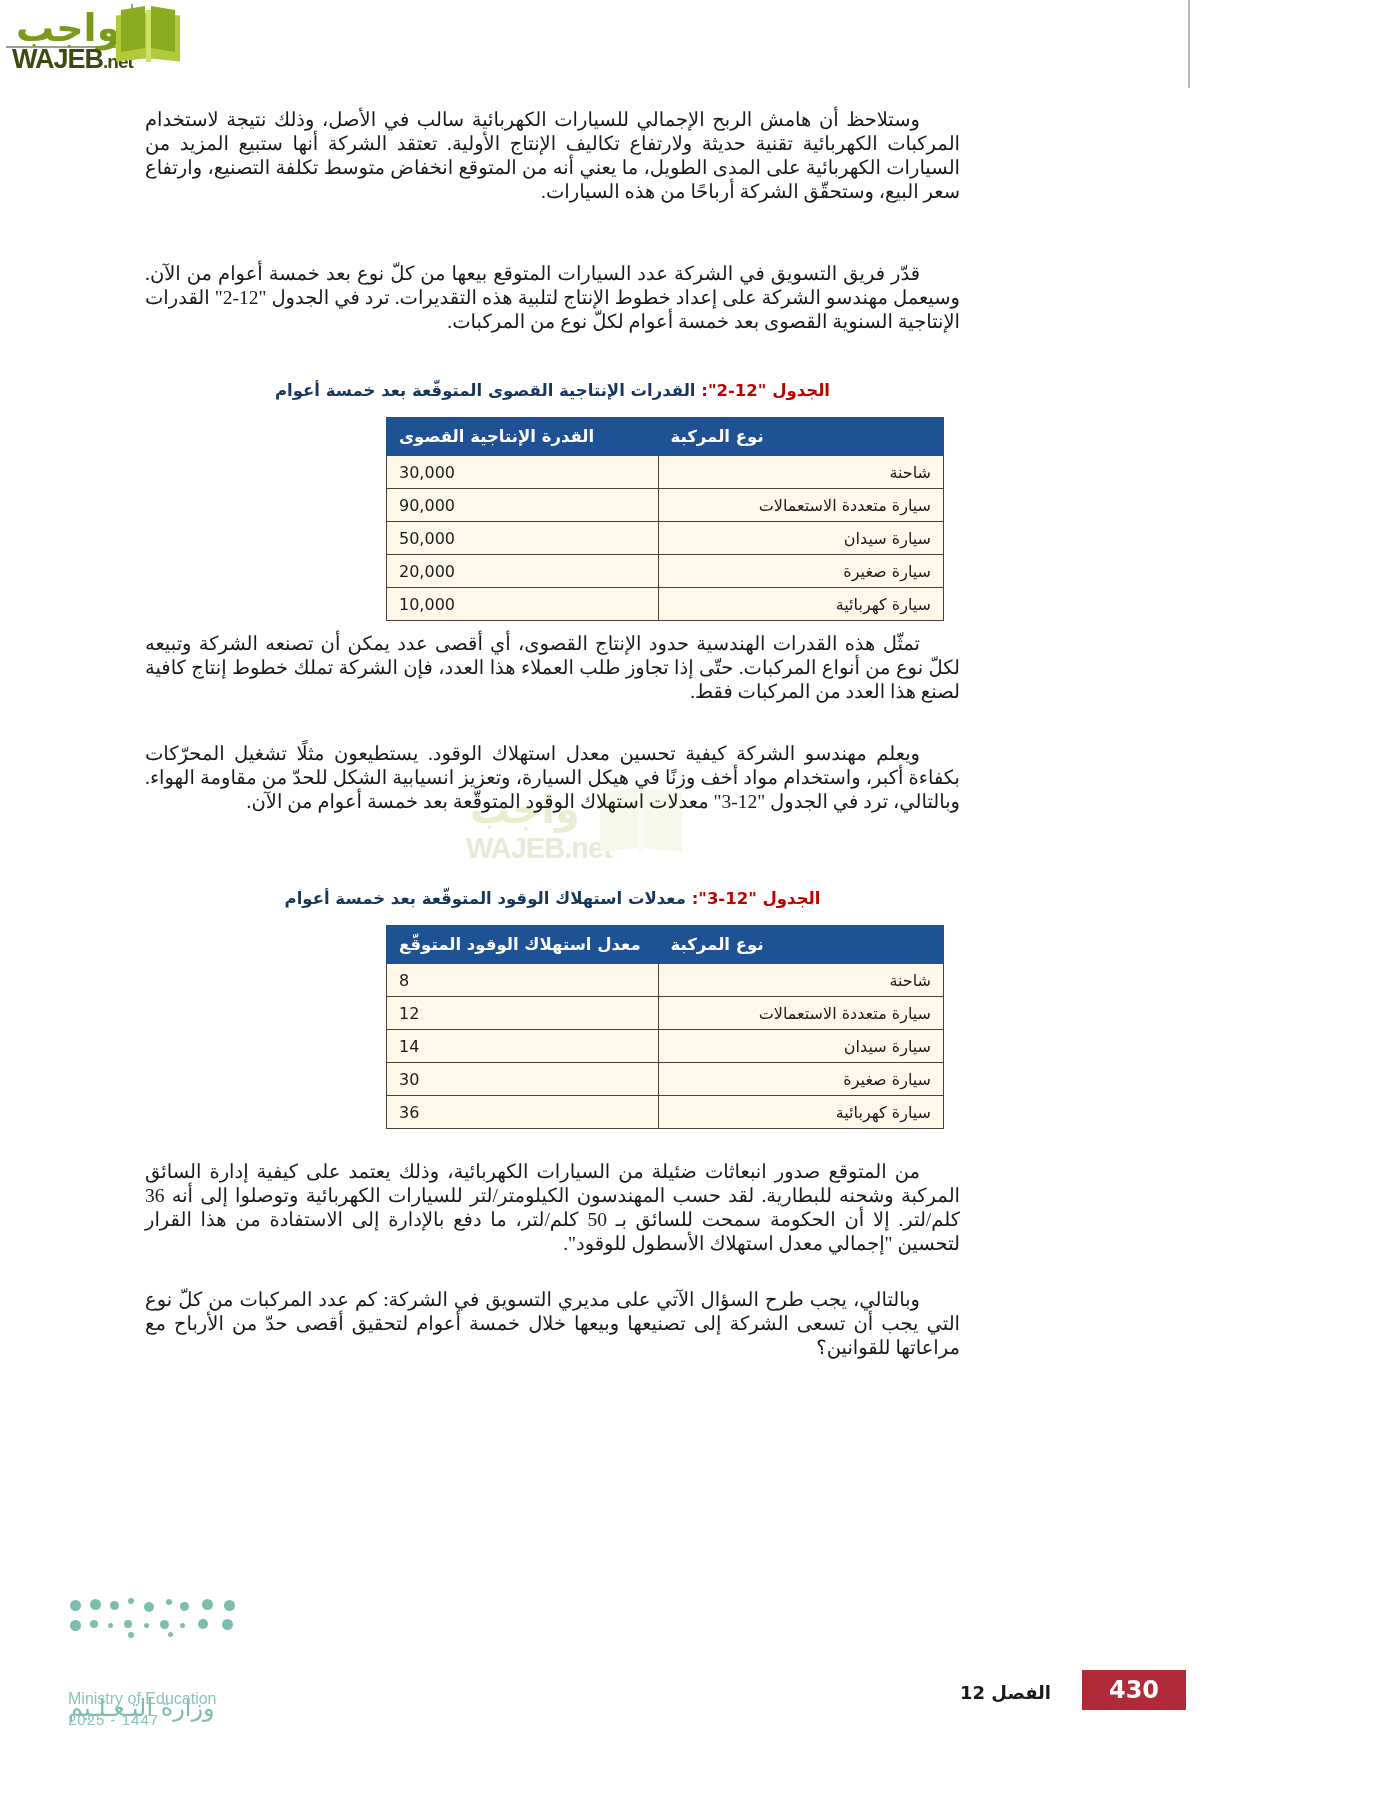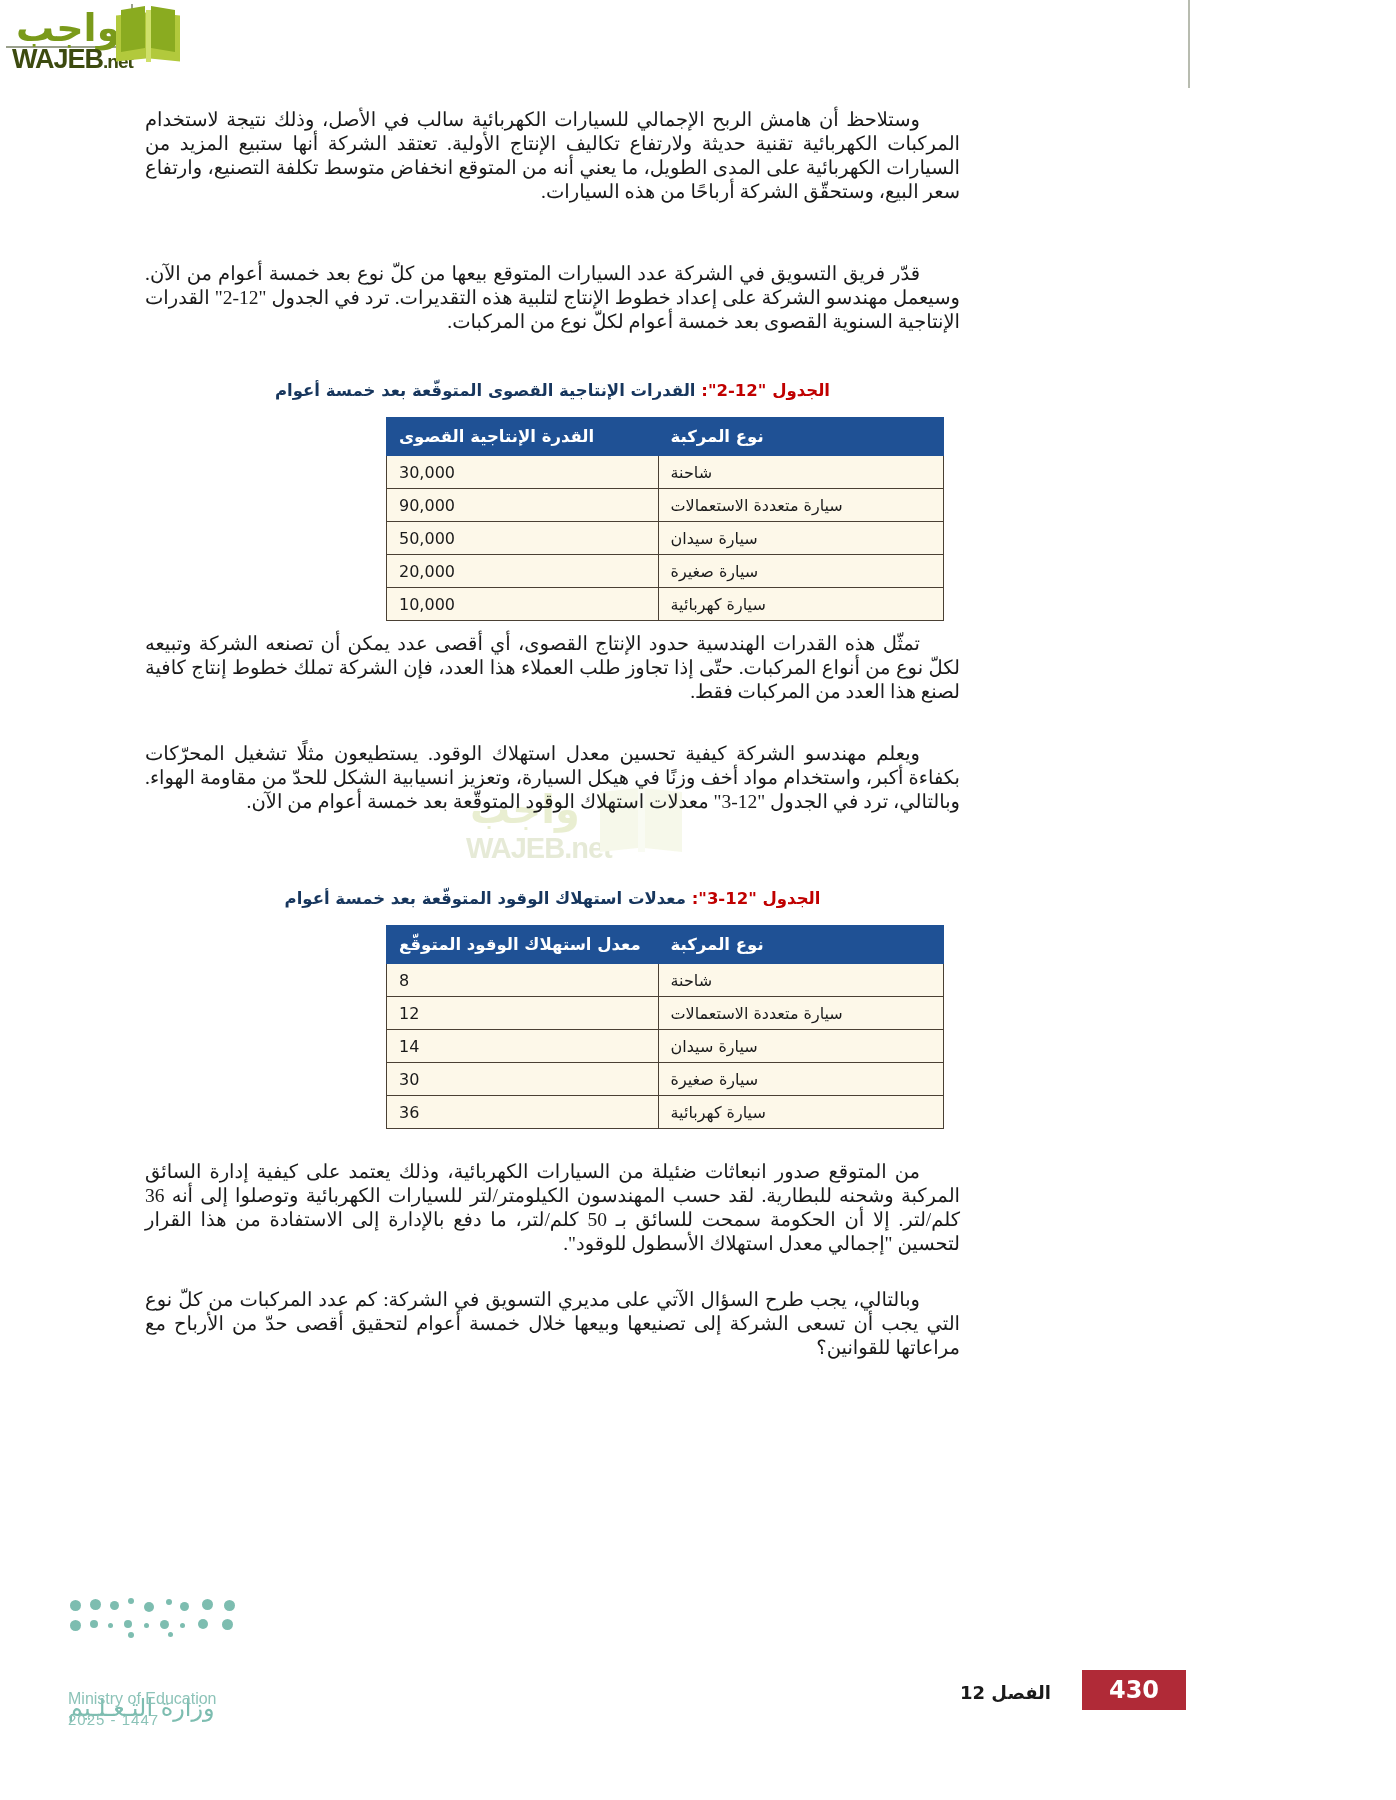--- a/index.html
+++ b/index.html
@@ -172,21 +172,21 @@
   .vtable th.th-name { width: 286px; }
   .vtable th.th-val  { width: 272px; }
   .vtable td {
     background: #fdf8e9;
     border: 1px solid #4a4034;
     font-size: 16px;
     padding: 5px 12px;
     height: 33px;
     color: #1a1a1a;
   }
-  .vtable td.c-name { text-align: left; }
+  .vtable td.c-name { text-align: right; }
   .vtable td.c-val  { text-align: left; direction: ltr; font-family: "DejaVu Sans", sans-serif; padding-left: 12px; }
 
   
   .moe-logo {
     position: absolute;
     left: 68px;
     top: 1598px;
     width: 230px;
     height: 130px;
     direction: ltr;

